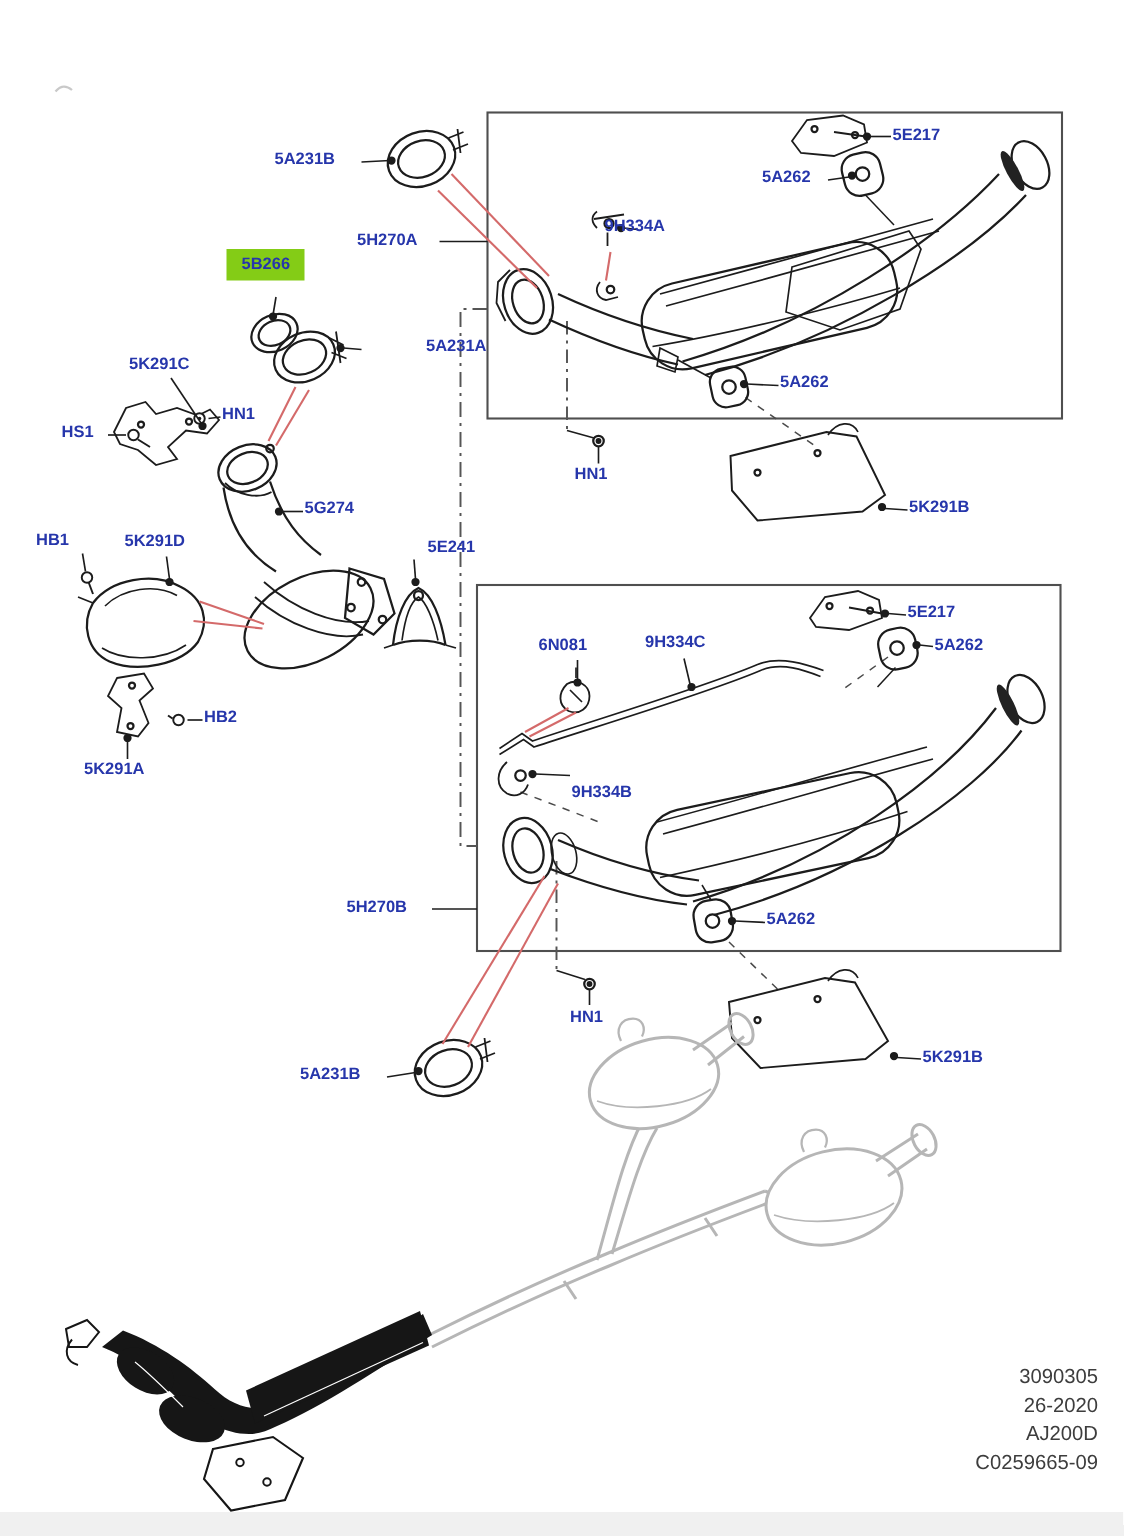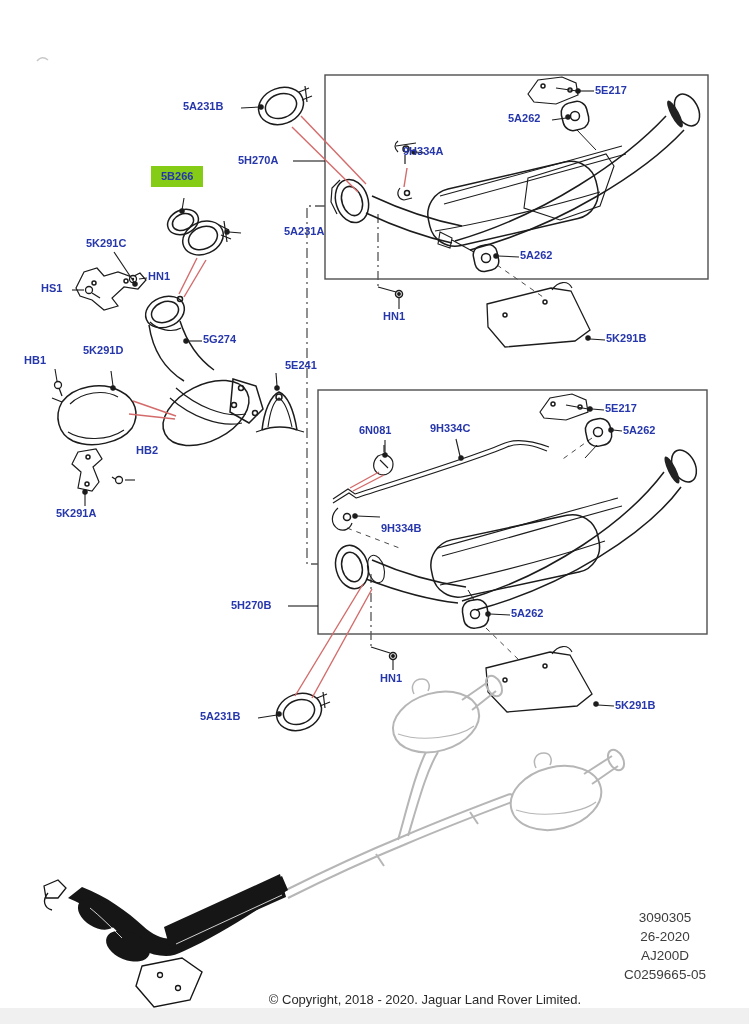--- a/index.html
+++ b/index.html
@@ -2,21 +2,21 @@
 <html><head>
 <meta charset="utf-8">
 <style>
   html,body{margin:0;padding:0;background:#fff;}
   #canvas{position:relative;width:749px;height:1024px;background:#ffffff;overflow:hidden;
           font-family:"Liberation Sans",sans-serif;}
   #art{position:absolute;left:0;top:0;}
   .callout{position:absolute;font-weight:bold;font-size:11px;color:#2636ab;
            white-space:nowrap;line-height:1.1;letter-spacing:0;}
   .callout.hl{background:#84cc16;padding:4px 10px 5px 10px;}
-  .refblock{position:absolute;left:598px;top:908px;width:134px;text-align:center;
+  .refblock{position:absolute;left:598px;top:908px;width:134px;text-align:right;
             font-size:13.5px;color:#3d3d3d;line-height:19px;}
   .refblock div{white-space:nowrap;}
   .copyright{position:absolute;left:150px;top:992px;width:550px;text-align:center;
              font-size:13px;color:#2a2a2a;}
   .footerband{position:absolute;left:0;top:1008px;width:749px;height:16px;background:#f0f0f0;}
 </style>
 </head>
 <body>
 
 <div id="canvas">
@@ -321,23 +321,23 @@
 
   <div class="callout" style="left:183px;top:100px;">5A231B</div>
   <div class="callout" style="left:238px;top:154px;">5H270A</div>
   <div class="callout hl" style="left:151px;top:166px;">5B266</div>
   <div class="callout" style="left:242px;top:225px;margin-left:42px;">5A231A</div>
   <div class="callout" style="left:86px;top:237px;">5K291C</div>
   <div class="callout" style="left:148px;top:270px;">HN1</div>
   <div class="callout" style="left:41px;top:282px;">HS1</div>
   <div class="callout" style="left:203px;top:333px;">5G274</div>
   <div class="callout" style="left:24px;top:354px;">HB1</div>
-  <div class="callout" style="left:83px;top:344px;">5K291D</div>
+  <div class="callout" style="left:83px;top:355px;">5K291D</div>
   <div class="callout" style="left:253px;top:359px;margin-left:32px;">5E241</div>
-  <div class="callout" style="left:136px;top:444px;text-align:center;">HB2</div>
+  <div class="callout" style="left:136px;top:472px;text-align:center;">HB2</div>
   <div class="callout" style="left:56px;top:507px;">5K291A</div>
   <div class="callout" style="left:403px;top:145px;">9H334A</div>
   <div class="callout" style="left:595px;top:84px;">5E217</div>
   <div class="callout" style="left:508px;top:112px;">5A262</div>
   <div class="callout" style="left:520px;top:249px;">5A262</div>
   <div class="callout" style="left:383px;top:310px;">HN1</div>
   <div class="callout" style="left:606px;top:332px;">5K291B</div>
   <div class="callout" style="left:359px;top:424px;">6N081</div>
   <div class="callout" style="left:430px;top:422px;">9H334C</div>
   <div class="callout" style="left:605px;top:402px;">5E217</div>
@@ -346,18 +346,17 @@
   <div class="callout" style="left:231px;top:599px;">5H270B</div>
   <div class="callout" style="left:511px;top:607px;">5A262</div>
   <div class="callout" style="left:380px;top:672px;">HN1</div>
   <div class="callout" style="left:200px;top:710px;">5A231B</div>
   <div class="callout" style="left:615px;top:699px;">5K291B</div>
 
   <div class="refblock">
     <div>3090305</div>
     <div>26-2020</div>
     <div>AJ200D</div>
-    <div>C0259665-05</div>
+    <div>C0259665-09</div>
   </div>
 
-  <div class="copyright">© Copyright, 2018 - 2020. Jaguar Land Rover Limited.</div>
   <div class="footerband"></div>
 </div>
 
 </body></html>

